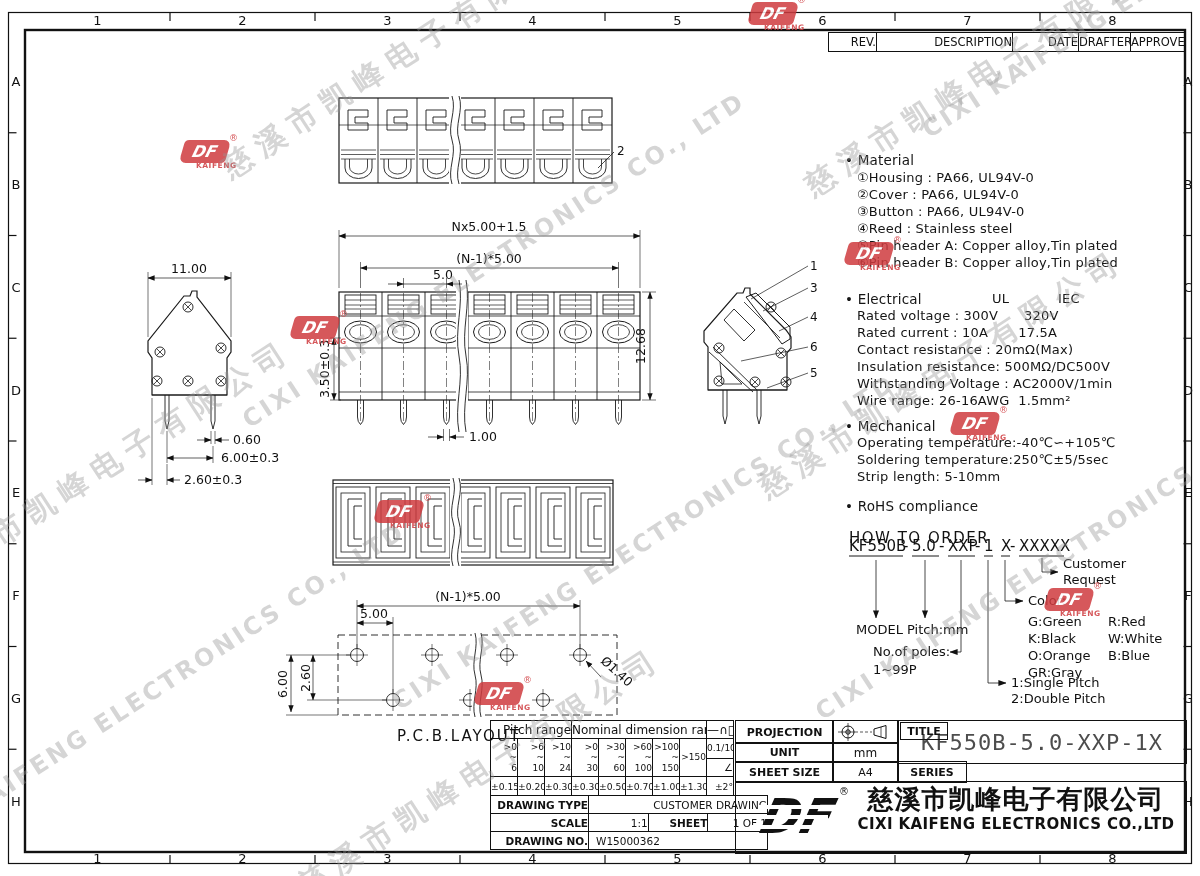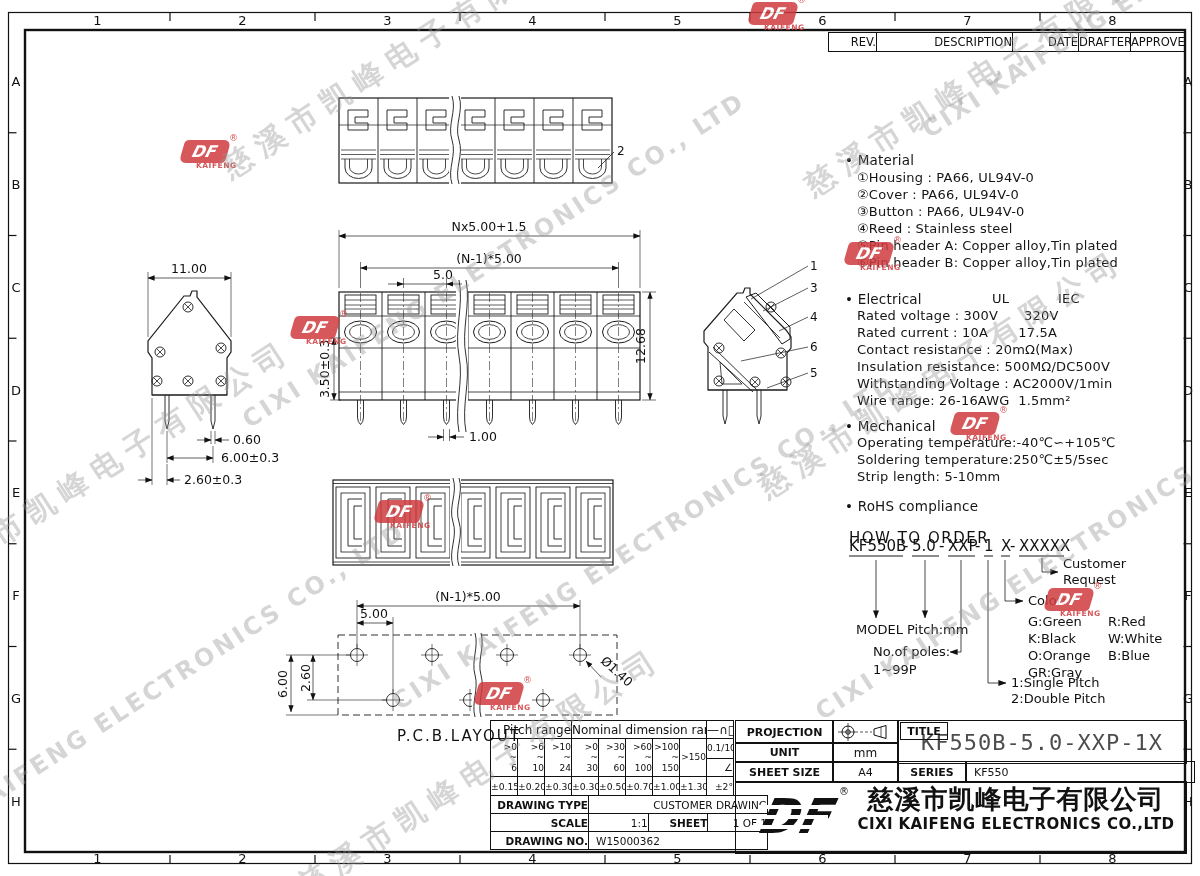--- a/index.html
+++ b/index.html
@@ -529,21 +529,20 @@
   </div>
   <div class="cell" style="left:897px;top:720px;width:288px;height:42px">
     <div class="cell lab" style="left:2px;top:1px;width:46px;height:16px;border-width:1.5px">TITLE</div>
     <span id="bigTitle">KF550B-5.0-XXP-1X</span>
   </div>
   <div class="cell lab" style="left:735px;top:742px;width:97px;height:19px">UNIT</div>
   <div class="cell" style="left:832px;top:742px;width:65px;height:19px;font-size:12px">mm</div>
   <div class="cell lab" style="left:735px;top:761px;width:97px;height:20px">SHEET SIZE</div>
   <div class="cell" style="left:832px;top:761px;width:65px;height:20px">A4</div>
   <div class="cell lab" style="left:897px;top:761px;width:68px;height:20px">SERIES</div>
-  <div class="cell" style="left:965px;top:761px;width:220px;height:20px;justify-content:flex-start;padding-left:8px">KF550</div>
 
   <div class="cell" style="left:735px;top:781px;width:450px;height:71px;justify-content:flex-start;align-items:flex-start">
     <svg width="100" height="64" viewBox="0 0 100 64" style="position:absolute;left:4px;top:3px">
       <g transform="skewX(-14)">
         <text x="30" y="48" font-size="48" font-weight="bold" font-style="italic" fill="#000">DF</text>
       </g>
       <path d="M18,22 H92 M14,32 H88 M10,42 H84" stroke="#fff" stroke-width="4"></path>
     </svg>
     <span style="position:absolute;left:103px;top:4px;font-size:10px">®</span>
     <div style="position:absolute;left:110px;top:2px;width:340px;text-align:center">

